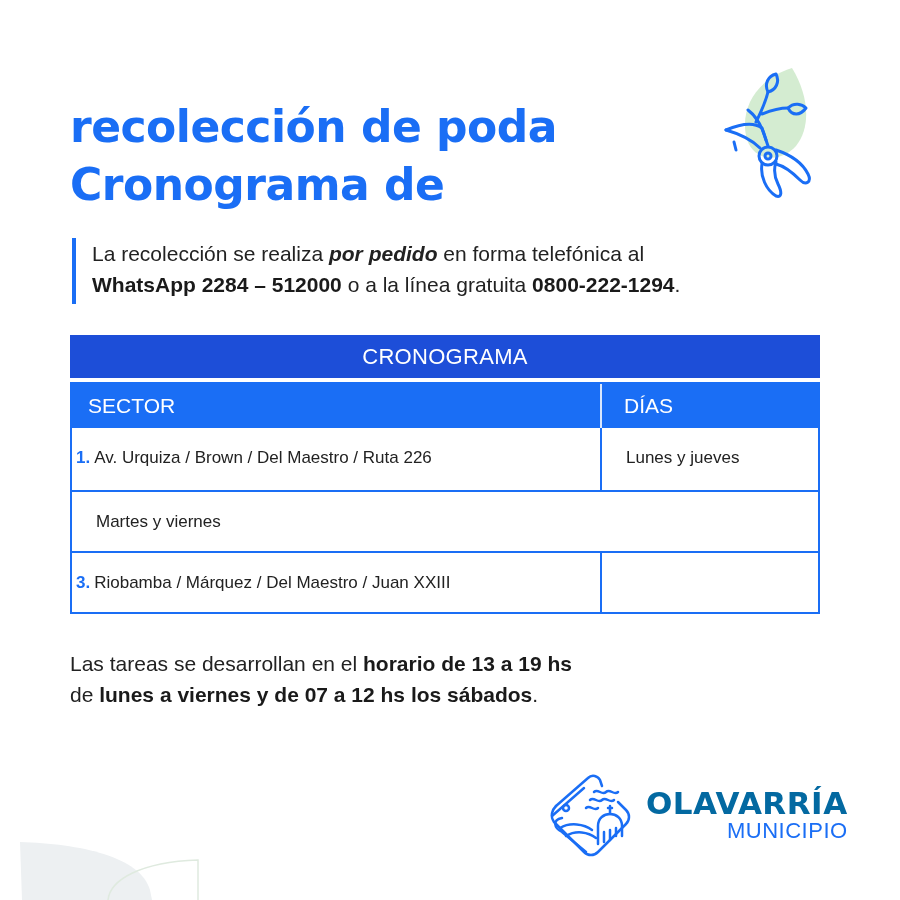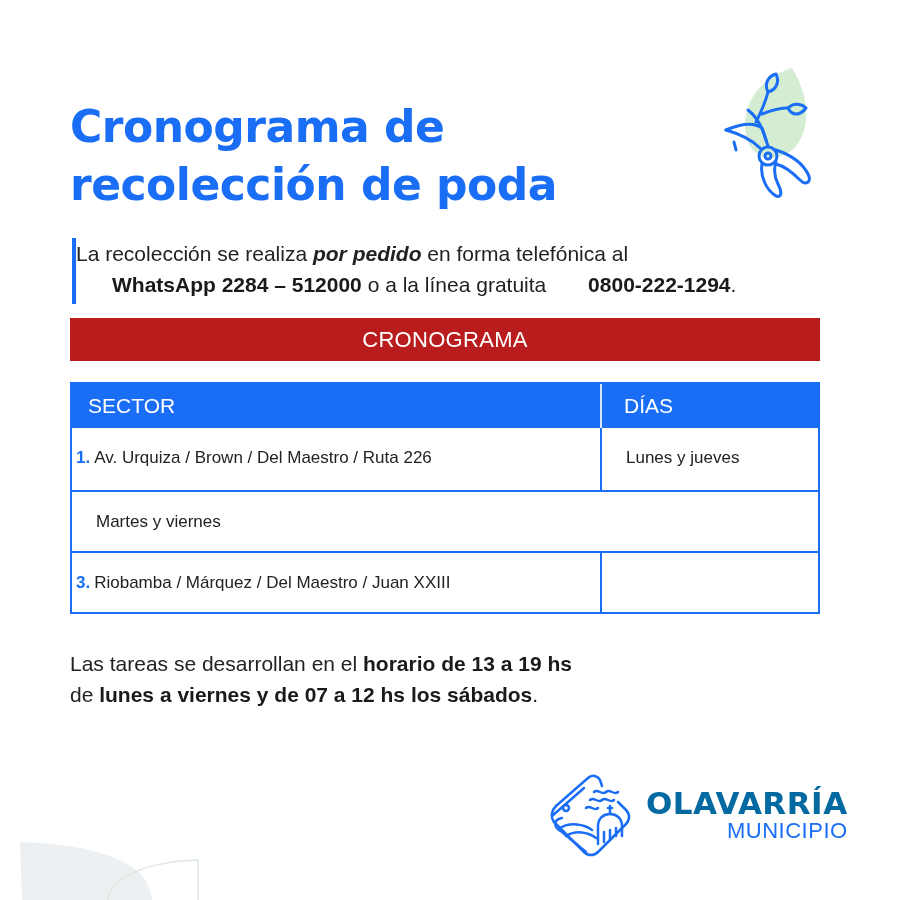--- a/index.html
+++ b/index.html
@@ -9,29 +9,29 @@
   .title {
     position: absolute; left: 70px; top: 98px; width: 620px;
     font-family: "DejaVu Sans", sans-serif; font-weight: bold;
     color: #1a6ef5; font-size: 44px; line-height: 58px; letter-spacing: -0.5px;
   }
 
   .pruner-wrap { position: absolute; left: 700px; top: 64px; width: 140px; height: 140px; }
 
   .intro {
     position: absolute; left: 72px; top: 238px; width: 760px; height: 66px;
-    border-left: 4px solid #1a6ef5; 
+    border-left: 4px solid #1a6ef5; padding-left: 16px;
     font-size: 21px; line-height: 31px; color: #222;
   }
-  .intro b { font-weight: bold; color: #1a1a1a; margin-left: 36px; }
+  .intro b { font-weight: bold; color: #1a1a1a; }
   .intro i { font-weight: bold; font-style: italic; }
 
   .table-title {
-    position: absolute; left: 70px; top: 318px; width: 750px; height: 43px;
-    background: #b91c1c; color: #fff; text-align: center;
+    position: absolute; left: 70px; top: 335px; width: 750px; height: 43px;
+    background: #1d4ed8; color: #fff; text-align: center;
     font-size: 22px; line-height: 43px; letter-spacing: 0.3px;
   }
 
   .table {
     position: absolute; left: 70px; top: 382px; width: 750px; height: 232px;
     border: 2px solid #1a6ef5;
   }
   .thead { display: flex; height: 44px; background: #1a6ef5; color: #fff; font-size: 21px; line-height: 44px; justify-content: center; }
   .th-sector { width: 530px; padding-left: 16px; border-right: 2px solid #d8e6fd; }
   .th-dias { flex: 1; padding-left: 22px; }
@@ -52,22 +52,22 @@
   .logo-text { position: absolute; left: 98px; top: 18px; }
   .logo-name { color: #0369a1; font-family: "DejaVu Sans", sans-serif; font-weight: bold; font-size: 31px; letter-spacing: 0.5px; line-height: 30px; }
   .logo-sub { color: #1a6ef5; font-size: 22px; letter-spacing: 0.5px; line-height: 26px; text-align: right; }
 
   .bg-leaf { position: absolute; left: 0; top: 790px; width: 240px; height: 110px; }
 </style>
 </head>
 <body>
 
 <div class="title">
+  <div>recolección de poda</div>
   <div>Cronograma de</div>
-  <div>recolección de poda</div>
 </div>
 
 <div class="pruner-wrap">
   <svg width="140" height="140" viewBox="0 0 140 140">
     <path d="M92 4 C60 14 40 40 46 72 C52 98 80 100 96 82 C112 62 108 30 92 4 Z" fill="#d4ecd1"></path>
     <g fill="none" stroke="#1a6ef5" stroke-width="3" stroke-linecap="round" stroke-linejoin="round">
       <path d="M56 58 C62 46 66 36 68 28"></path>
       <path d="M68 28 C64 20 68 12 76 10 C80 18 76 26 68 28 Z"></path>
       <path d="M62 50 C72 46 80 44 88 44"></path>
       <path d="M88 44 C94 38 102 40 106 44 C100 52 92 52 88 44 Z"></path>

